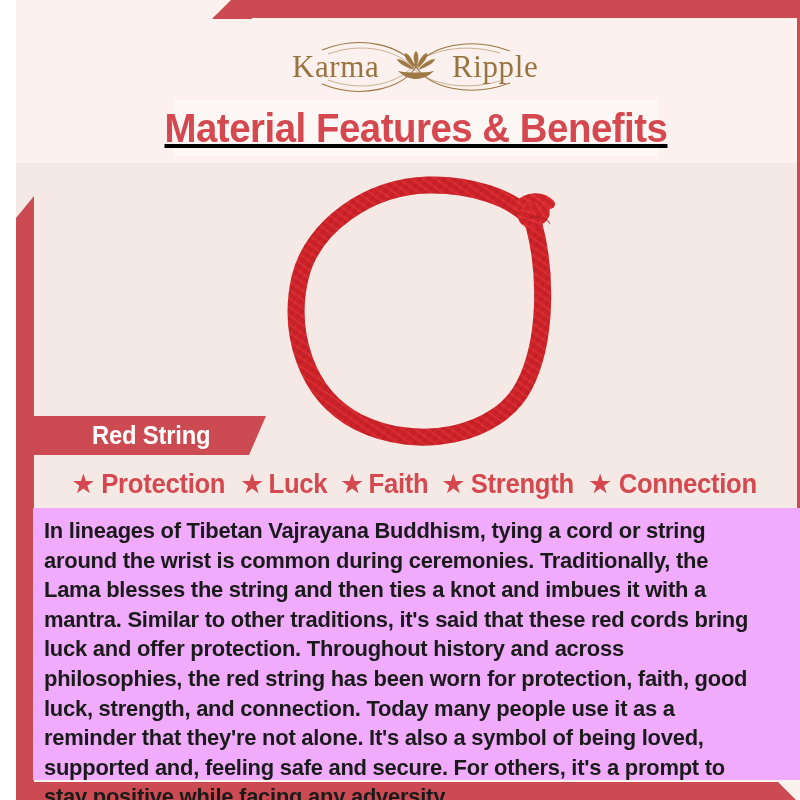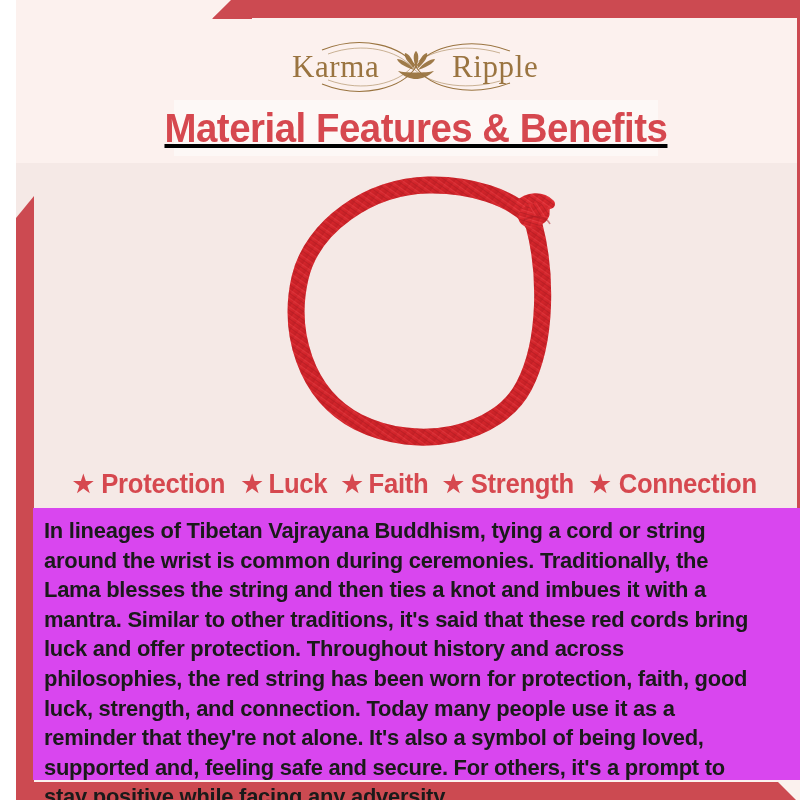--- a/index.html
+++ b/index.html
@@ -169,21 +169,21 @@
     color: #d6484f;
     letter-spacing: -0.3px;
     transform: scaleX(0.95);
   }
 
   
   .body-panel {
     position: absolute;
     left: 17px; top: 508px;
     width: 768px; height: 272px;
-    background: #d946ef;
+    background: #f0abfc;
     box-sizing: border-box;
     padding: 8px 20px 0 11px;
   }
   .body-text {
     font-family: "Liberation Sans Narrow", "Liberation Sans", sans-serif;
     font-weight: 700;
     font-size: 22.5px;
     line-height: 29.6px;
     color: #1a1a1a;
     letter-spacing: -0.25px;
@@ -264,20 +264,23 @@
 
       <g>
         <ellipse cx="268" cy="45" rx="16" ry="12" fill="url(#braid)" transform="rotate(-18 268 45)"></ellipse>
         <ellipse cx="274" cy="38" rx="10" ry="8" fill="url(#braid)" transform="rotate(22 274 38)"></ellipse>
         <path d="M252 36 C 262 26, 276 26, 284 34" fill="none" stroke="url(#braid)" stroke-width="10" stroke-linecap="round"></path>
         <path d="M258 50 C 268 44, 280 46, 284 54" fill="none" stroke="#a81a21" stroke-width="1.6" opacity="0.5"></path>
       </g>
     </svg>
   </div>
 
+  <div class="banner">
+    <span class="banner-label">Red String</span>
+  </div>
 
   <div class="features">
     <div class="feature">
       <span class="feature-star">★</span>
       <span class="feature-label">Protection</span>
     </div>
     <div class="feature">
       <span class="feature-star">★</span>
       <span class="feature-label">Luck</span>
     </div>

